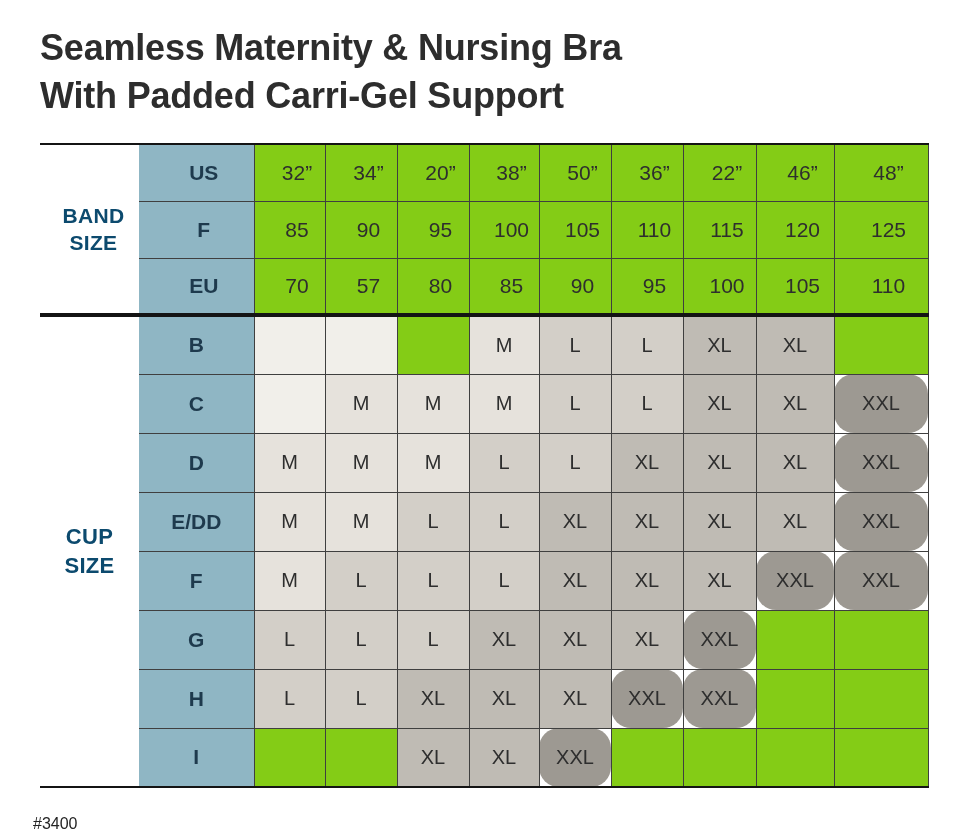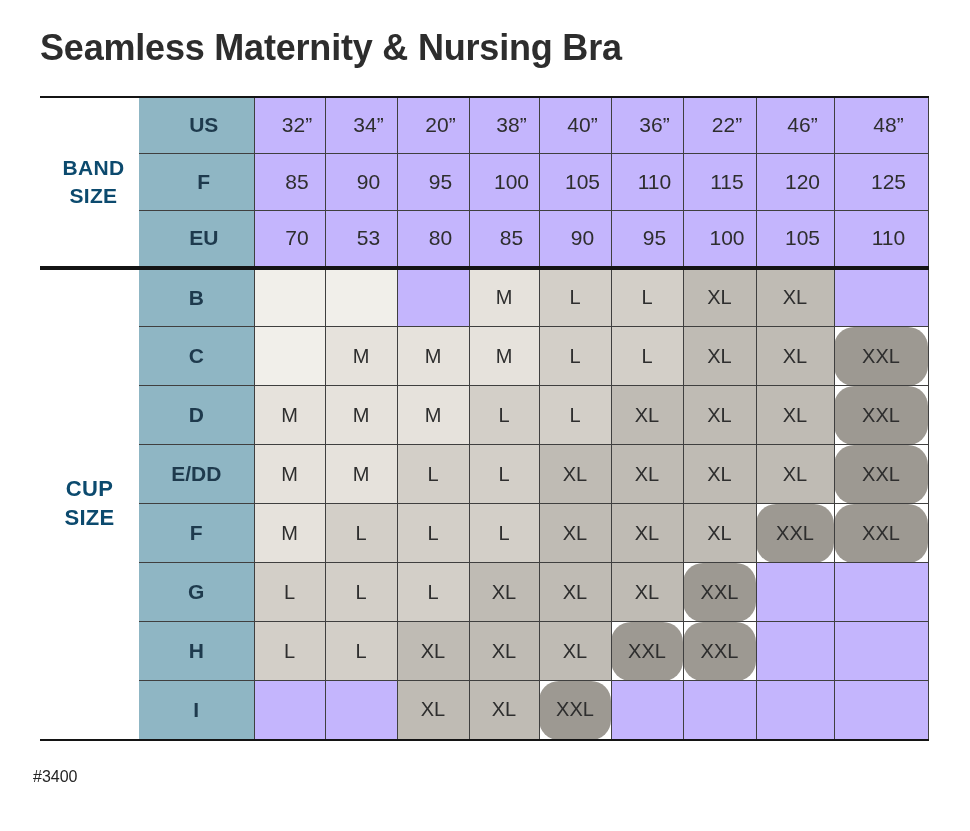--- a/index.html
+++ b/index.html
@@ -56,40 +56,41 @@
     border: 1px solid var(--grid-line);
     font-size: 20px;
     color: #2e2e2e;
   }
 
   tr.band-row td { height: 57px; font-size: 21px; padding-left: 16px; }
   tr.cup-row td  { height: 59px; }
 
   td.section-first { border-top: 4px solid var(--heavy-line) !important; }
 
-  .f-white { background: #c4b5fd; }
+  .f-white { background: #84cc16; }
   .f-tint  { background: var(--fill-tint); }
   .f-m     { background: var(--fill-m); }
   .f-l     { background: var(--fill-l); }
   .f-xl    { background: var(--fill-xl); }
   .f-xxl   { background: var(--fill-xxl); border-radius: 20px; }
 
   .footnote {
     margin: 27px 0 0 -7px;
     font-size: 16px;
     color: #242424;
   }
 </style>
 </head>
 <body>
 
 <div class="page">
 
   <h1 class="title">
     <span>Seamless Maternity &amp; Nursing Bra</span><br>
+    <span>With Padded Carri-Gel Support</span>
   </h1>
 
   <table class="size-chart">
     <colgroup>
       <col style="width:99px">
         <col style="width:115px">
       <col style="width:71px">
         <col style="width:72px">
         <col style="width:72px">
       <col style="width:70px">
@@ -100,42 +101,42 @@
         <col style="width:94px">
     </colgroup>
     <tbody id="grid-body">
         <tr class="band-row">
           <td class="section-label" rowspan="3">BAND SIZE</td>
           <td class="blue-cell">US</td>
           <td class="data-cell f-white">32”</td>
           <td class="data-cell f-white">34”</td>
           <td class="data-cell f-white">20”</td>
           <td class="data-cell f-white">38”</td>
-          <td class="data-cell f-white">40”</td>
+          <td class="data-cell f-white">50”</td>
           <td class="data-cell f-white">36”</td>
           <td class="data-cell f-white">22”</td>
           <td class="data-cell f-white">46”</td>
           <td class="data-cell f-white">48”</td>
         </tr>
         <tr class="band-row">
           <td class="blue-cell">F</td>
           <td class="data-cell f-white">85</td>
           <td class="data-cell f-white">90</td>
           <td class="data-cell f-white">95</td>
           <td class="data-cell f-white">100</td>
           <td class="data-cell f-white">105</td>
           <td class="data-cell f-white">110</td>
           <td class="data-cell f-white">115</td>
           <td class="data-cell f-white">120</td>
           <td class="data-cell f-white">125</td>
         </tr>
         <tr class="band-row">
           <td class="blue-cell">EU</td>
           <td class="data-cell f-white">70</td>
-          <td class="data-cell f-white">53</td>
+          <td class="data-cell f-white">57</td>
           <td class="data-cell f-white">80</td>
           <td class="data-cell f-white">85</td>
           <td class="data-cell f-white">90</td>
           <td class="data-cell f-white">95</td>
           <td class="data-cell f-white">100</td>
           <td class="data-cell f-white">105</td>
           <td class="data-cell f-white">110</td>
         </tr>
         <tr class="cup-row">
           <td class="section-label section-first" rowspan="8">CUP SIZE</td>

